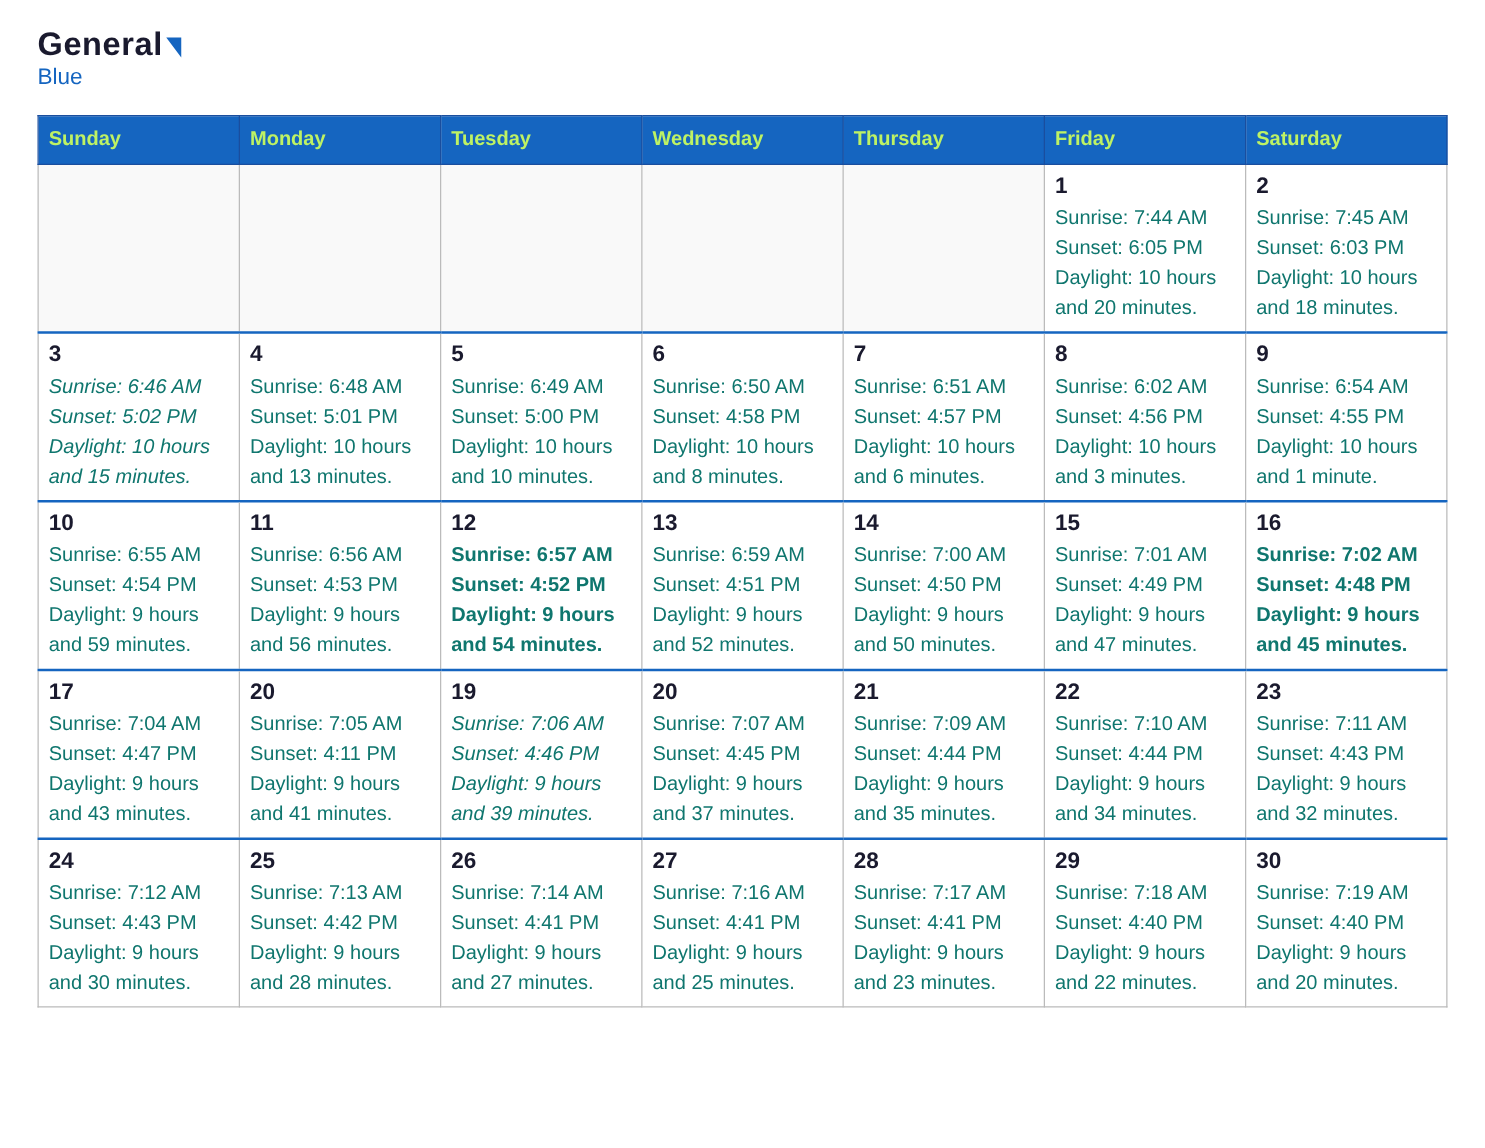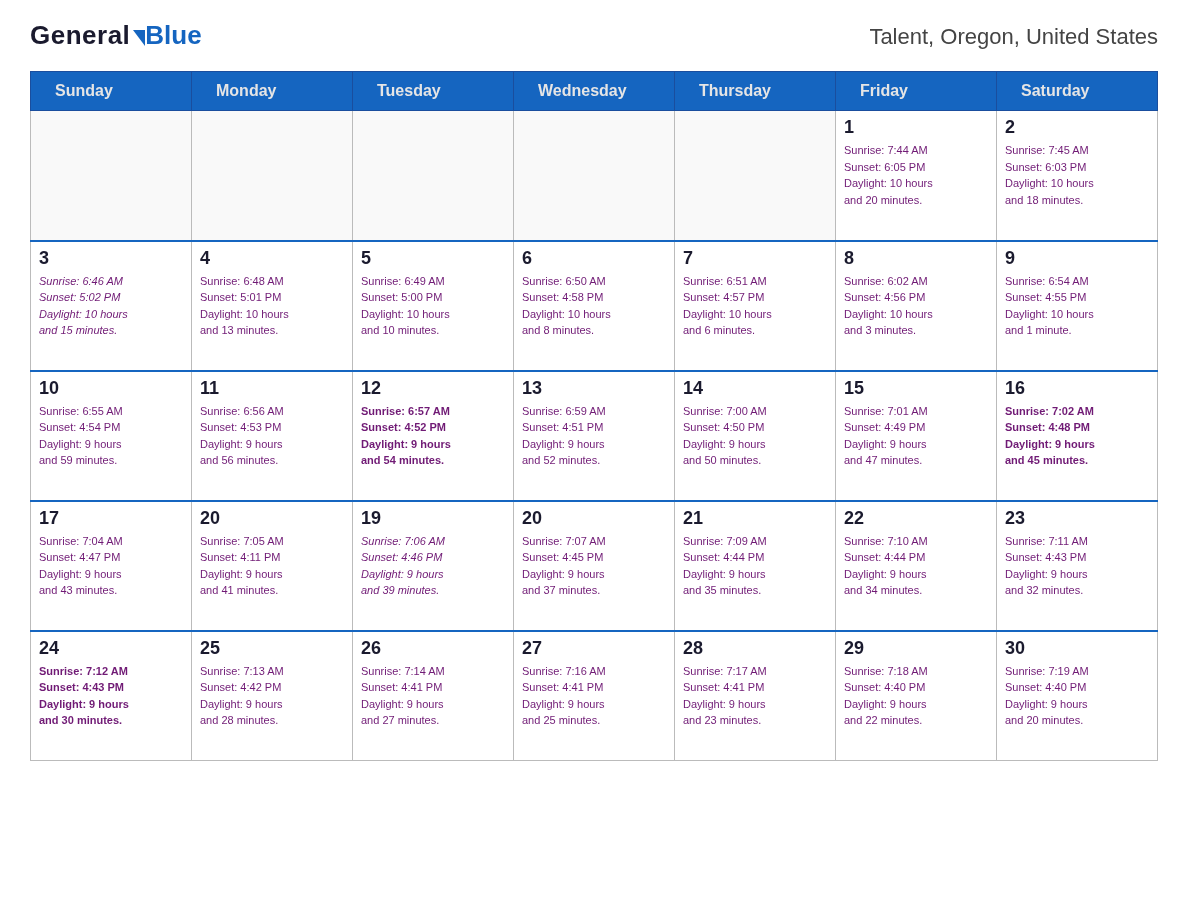--- a/index.html
+++ b/index.html
@@ -12,32 +12,32 @@
       padding: 20px 30px;
     }
     .header {
       display: flex;
       justify-content: space-between;
       align-items: flex-start;
       margin-bottom: 20px;
     }
     .logo {
       display: flex;
-      flex-direction: row;
+      flex-direction: column;
       align-items: flex-start;
     }
     .logo-general {
       font-size: 26px;
       font-weight: bold;
       color: #1a1a2e;
       letter-spacing: 0.5px;
     }
     .logo-blue {
-      font-size: 26px;
-      font-weight: bold;
+      font-size: 18px;
+      font-weight: normal;
       color: #1565c0;
       text-align: center;
     }
     .logo-text-row {
       display: flex;
       align-items: center;
     }
     .title-block {
       text-align: right;
     }
@@ -53,44 +53,44 @@
       color: #444;
       margin-top: 4px;
     }
     .calendar {
       width: 100%;
       border-collapse: collapse;
       border: 1px solid #aaa;
     }
     .calendar th {
       background: #1565c0;
-      color: #e5e5e5;
+      color: #bef264;
       font-size: 16px;
       font-weight: bold;
-      padding: 10px 24px;
+      padding: 10px 8px;
       text-align: left;
       border: 1px solid #1a4e9e;
     }
     .calendar td {
       vertical-align: top;
       border: 1px solid #bbb;
       padding: 6px 8px;
       width: calc(100% / 7);
       min-height: 110px;
       height: 130px;
     }
     .day-number {
       font-size: 18px;
       font-weight: bold;
       color: #1a1a2e;
       margin-bottom: 4px;
     }
     .day-info {
-      font-size: 11px;
-      color: #701a75;
+      font-size: 16px;
+      color: #0f766e;
       line-height: 1.5;
     }
     .empty-cell {
       background: #f9f9f9;
     }
     .row-divider td {
       border-top: 2px solid #1565c0;
     }
   </style>
 </head>
@@ -98,21 +98,20 @@
 
 <div class="header">
   <div class="logo">
     <div class="logo-text-row">
       <span class="logo-general">General</span>
       <span style="display:inline-block; width:0; height:0; border-left:12px solid transparent; border-right:0px solid transparent; border-top:16px solid #1565c0; margin-left:3px; margin-top:4px;"></span>
     </div>
     <span class="logo-blue" style="margin-left: 0;">Blue</span>
   </div>
   <div class="title-block">
-    <h2>Talent, Oregon, United States</h2>
   </div>
 </div>
 
 <table class="calendar">
   <thead>
     <tr>
     <th>Sunday</th>
         <th>Monday</th>
         <th>Tuesday</th>
         <th>Wednesday</th>
@@ -292,21 +291,21 @@
           <div class="day-number">23</div>
           <div class="day-info" style="white-space: pre-line;">Sunrise: 7:11 AM
 Sunset: 4:43 PM
 Daylight: 9 hours
 and 32 minutes.</div>
         </td>
       </tr>
       <tr class="row-divider">
         <td>
           <div class="day-number">24</div>
-          <div class="day-info" style="white-space: pre-line; font-weight: bold;">Sunrise: 7:12 AM
+          <div class="day-info" style="white-space: pre-line;">Sunrise: 7:12 AM
 Sunset: 4:43 PM
 Daylight: 9 hours
 and 30 minutes.</div>
         </td>
         <td>
           <div class="day-number">25</div>
           <div class="day-info" style="white-space: pre-line;">Sunrise: 7:13 AM
 Sunset: 4:42 PM
 Daylight: 9 hours
 and 28 minutes.</div>

